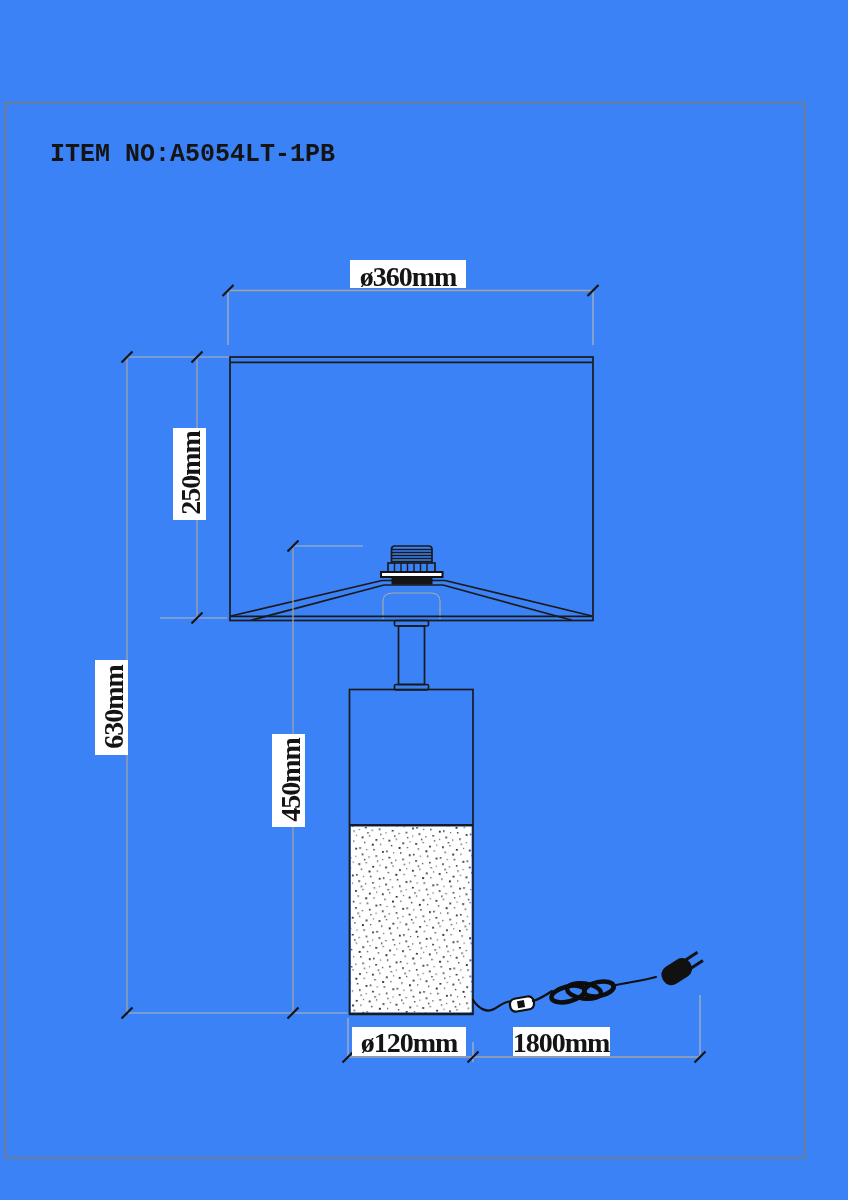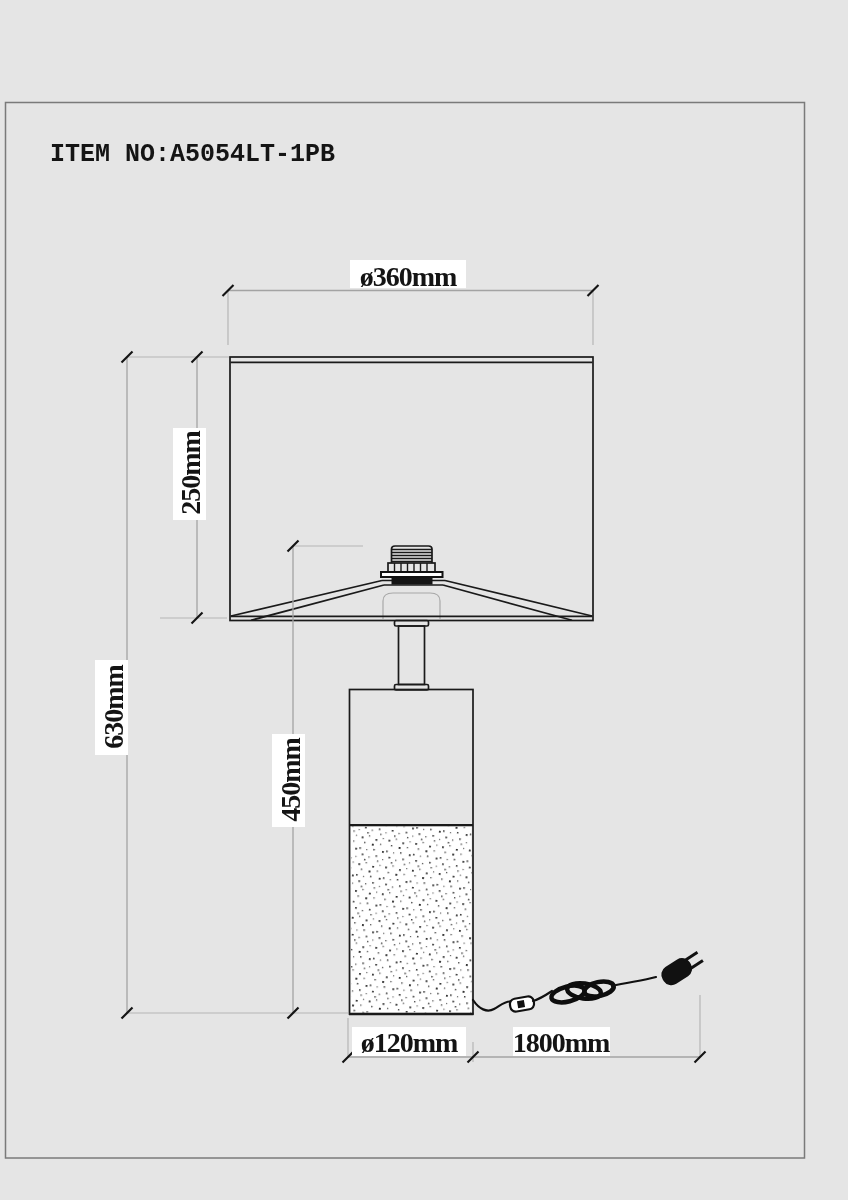--- a/index.html
+++ b/index.html
@@ -1,16 +1,16 @@
 <!DOCTYPE html>
 <html><head>
 <meta charset="utf-8">
 <style>
   html,body{margin:0;padding:0;background:#ffffff;}
-  .page{position:relative;width:848px;height:1200px;background:#e5e5e5;overflow:hidden;
+  .page{position:relative;width:848px;height:1200px;background:#3b82f6;overflow:hidden;
         font-family:"Liberation Sans",sans-serif;}
   svg{display:block;}
   .title-text{font-family:"Liberation Mono","DejaVu Sans Mono",monospace;
               font-size:25px;font-weight:700;fill:#141414;}
   .dim-text{font-family:"Liberation Serif","DejaVu Serif",serif;
             font-size:28px;font-weight:700;fill:#141414;letter-spacing:-1px;}
   .outline{stroke:#1a1a1a;fill:none;stroke-width:1.7;}
   .outline-thick{stroke:#1a1a1a;fill:none;stroke-width:2.3;}
   .ghost{stroke:#a8a8a8;fill:none;stroke-width:1.2;}
   .dimline{stroke:#a3a3a3;fill:none;stroke-width:1.3;}

